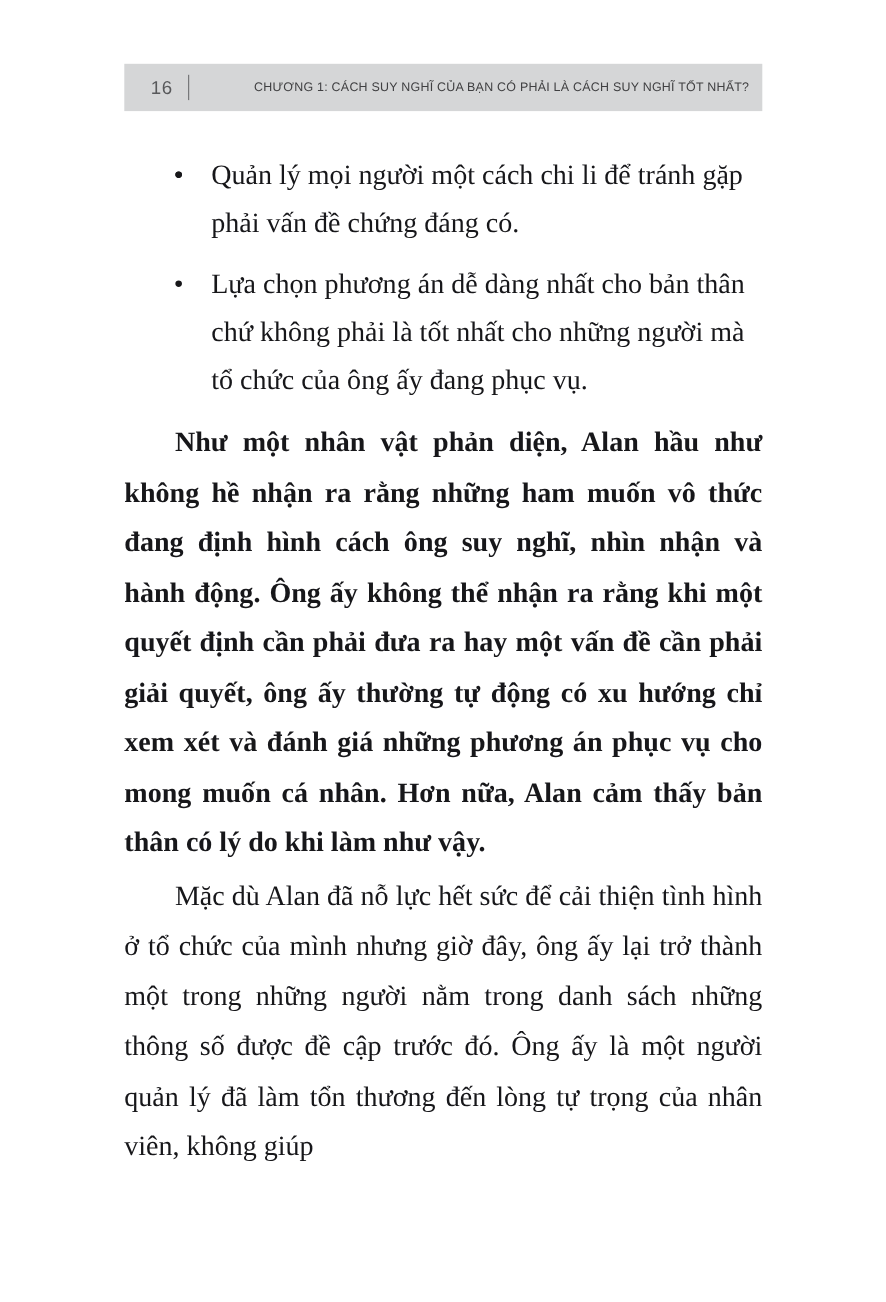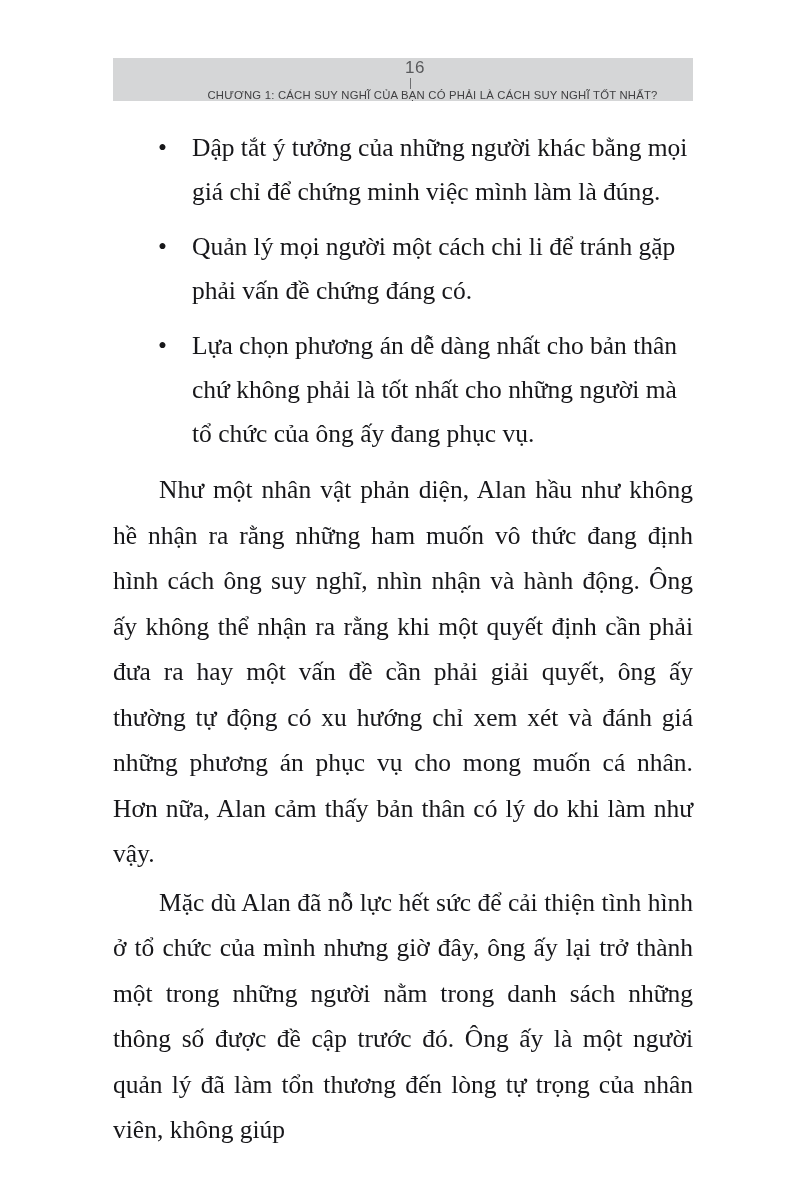--- a/index.html
+++ b/index.html
@@ -24,21 +24,20 @@
   
   .header-band {
     position: absolute;
     left: 113px;
     top: 58px;
     width: 580px;
     height: 43px;
     background: #d5d6d7;
     display: flex;
     align-items: center;
-    flex-direction: column;
   }
 
   .page-number {
     font-family: "Liberation Sans", sans-serif;
     font-size: 17px;
     color: #58595b;
     letter-spacing: 0.5px;
     margin-left: 24px;
   }
 
@@ -100,39 +99,39 @@
     margin: 0;
     hyphens: none;
   }
 
   .para + .para {
     margin-top: 3px;
   }
 
   .para-first {
     margin-top: 2px;
+    font-weight: bold;
   }
 </style>
 </head>
 <body>
 
 <div class="page">
 
   <div class="header-band">
     <span class="page-number">16</span>
     <span class="header-divider"></span>
     <span class="header-title">CHƯƠNG 1: CÁCH SUY NGHĨ CỦA BẠN CÓ PHẢI LÀ CÁCH SUY NGHĨ TỐT NHẤT?</span>
   </div>
 
   <div class="content">
 
     <ul class="bullet-list">
       <li class="bullet-item">
         <span class="bullet-dot">•</span>
-        <span>Dập tắt ý tưởng của những người khác bằng mọi giá chỉ để chứng minh việc mình làm là đúng.</span>
       </li>
       <li class="bullet-item">
         <span class="bullet-dot">•</span>
         <span>Quản lý mọi người một cách chi li để tránh gặp phải vấn đề chứng đáng có.</span>
       </li>
       <li class="bullet-item">
         <span class="bullet-dot">•</span>
         <span>Lựa chọn phương án dễ dàng nhất cho bản thân chứ không phải là tốt nhất cho những người mà tổ chức của ông ấy đang phục vụ.</span>
       </li>
     </ul>

